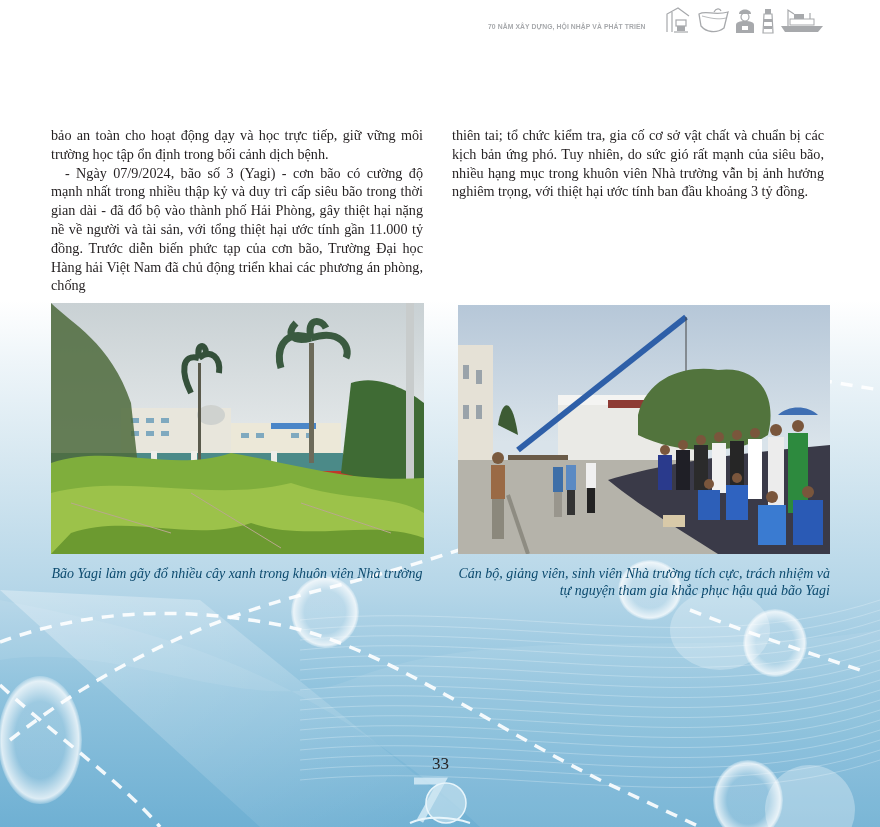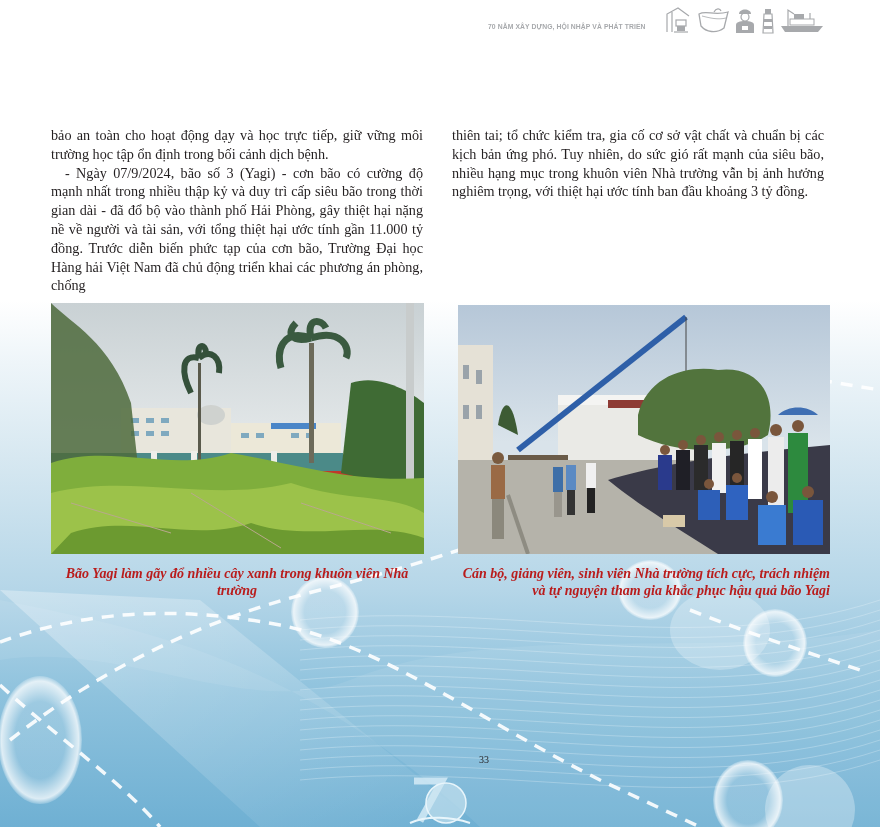--- a/index.html
+++ b/index.html
@@ -36,28 +36,27 @@
   .col-right { left: 452px; }
   .indent { text-indent: 14px; }
   .photo {
     position: absolute; overflow: hidden;
   }
   .photo-1 { left: 51px; top: 303px; width: 373px; height: 251px; }
   .photo-2 { left: 458px; top: 305px; width: 372px; height: 249px; }
   .caption {
     position: absolute; top: 566px; width: 372px;
     font-style: italic; font-size: 14px; line-height: 16.5px; text-align: center;
-    color: #b91c1c;
-    font-weight: bold;
+    color: #0c4a6e;
   }
   .caption-1 { left: 51px; }
   .caption-2 { left: 458px; text-align: right; }
   .page-num {
     position: absolute; left: 432px; top: 754px;
-    font-size: 10px; color: #231f20; margin-left: 47px;
+    font-size: 17px; color: #231f20;
   }
   .logo { position: absolute; left: 402px; top: 775px; }
 </style>
 </head>
 <body>
 
 <div class="bg">
   <svg width="880" height="527" viewBox="0 0 880 527">
     <defs>
       <radialGradient id="bub" cx="50%" cy="50%" r="50%">

